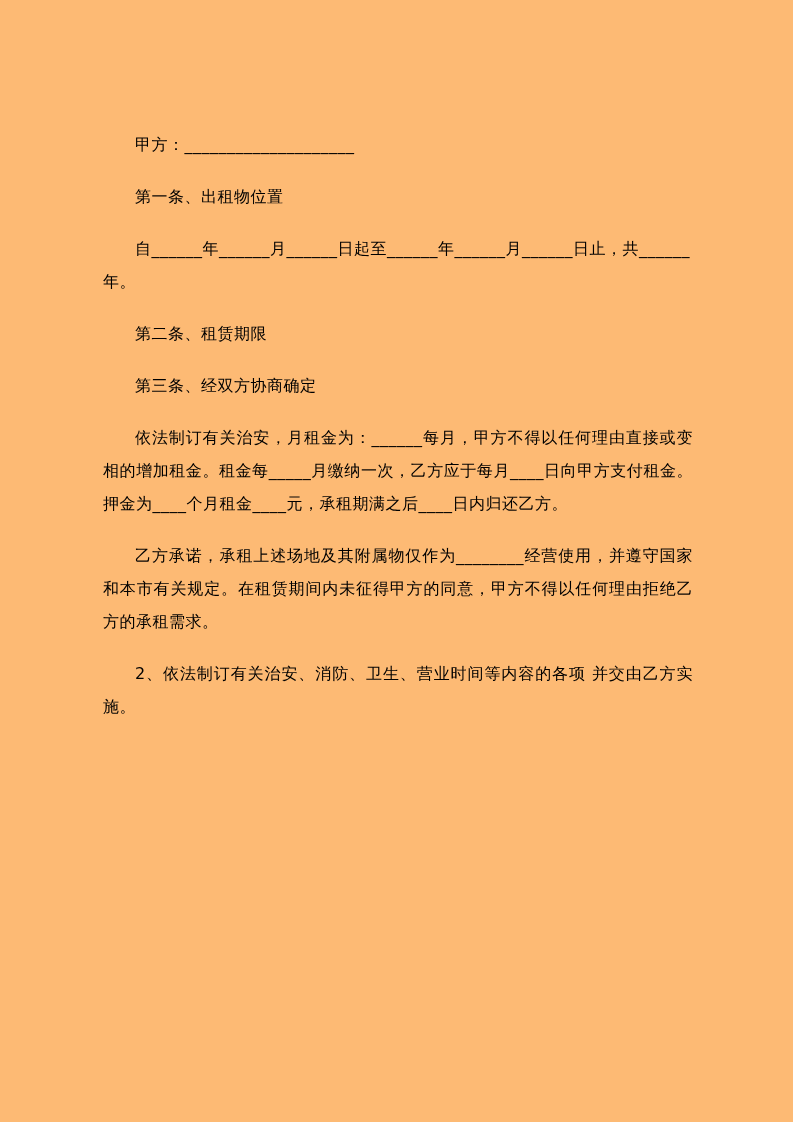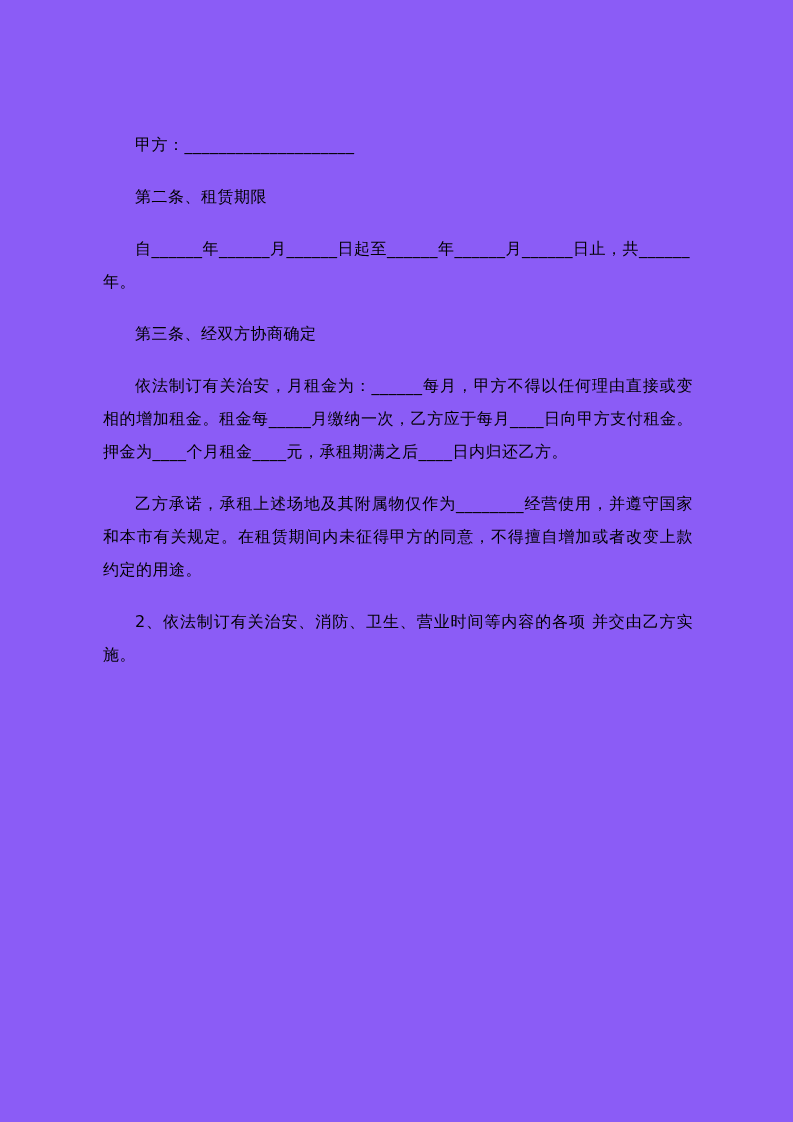--- a/index.html
+++ b/index.html
@@ -12,39 +12,40 @@
     height: 1122px;
     overflow: hidden;
     font-family: "DejaVu Sans", "Liberation Sans", sans-serif;
     color: #000000;
   }
   .page {
     box-sizing: border-box;
     width: 793px;
     height: 1122px;
     padding: 128px 100px 0 103px;
-    background: #8b5cf6;
+    background: #fdba74;
   }
   .page p {
     margin: 0 0 19px 0;
     font-size: 16px;
     line-height: 33px;
     text-indent: 2em;
     text-align: justify;
     word-break: break-all;
     letter-spacing: 0.5px;
   }
   .page p.single {
     text-align: left;
   }
 </style>
 </head>
 <body>
 
 <div class="page">
   <p class="single">甲方：____________________</p>
+  <p class="single">第一条、出租物位置</p>
+  <p class="single">自______年______月______日起至______年______月______日止，共______年。</p>
   <p class="single">第二条、租赁期限</p>
-  <p class="single">自______年______月______日起至______年______月______日止，共______年。</p>
   <p class="single">第三条、经双方协商确定</p>
   <p>依法制订有关治安，月租金为：______每月，甲方不得以任何理由直接或变相的增加租金。租金每_____月缴纳一次，乙方应于每月____日向甲方支付租金。押金为____个月租金____元，承租期满之后____日内归还乙方。</p>
-  <p>乙方承诺，承租上述场地及其附属物仅作为________经营使用，并遵守国家和本市有关规定。在租赁期间内未征得甲方的同意，不得擅自增加或者改变上款约定的用途。</p>
+  <p>乙方承诺，承租上述场地及其附属物仅作为________经营使用，并遵守国家和本市有关规定。在租赁期间内未征得甲方的同意，甲方不得以任何理由拒绝乙方的承租需求。</p>
   <p>2、依法制订有关治安、消防、卫生、营业时间等内容的各项 并交由乙方实施。</p>
 </div>
 
 </body></html>

